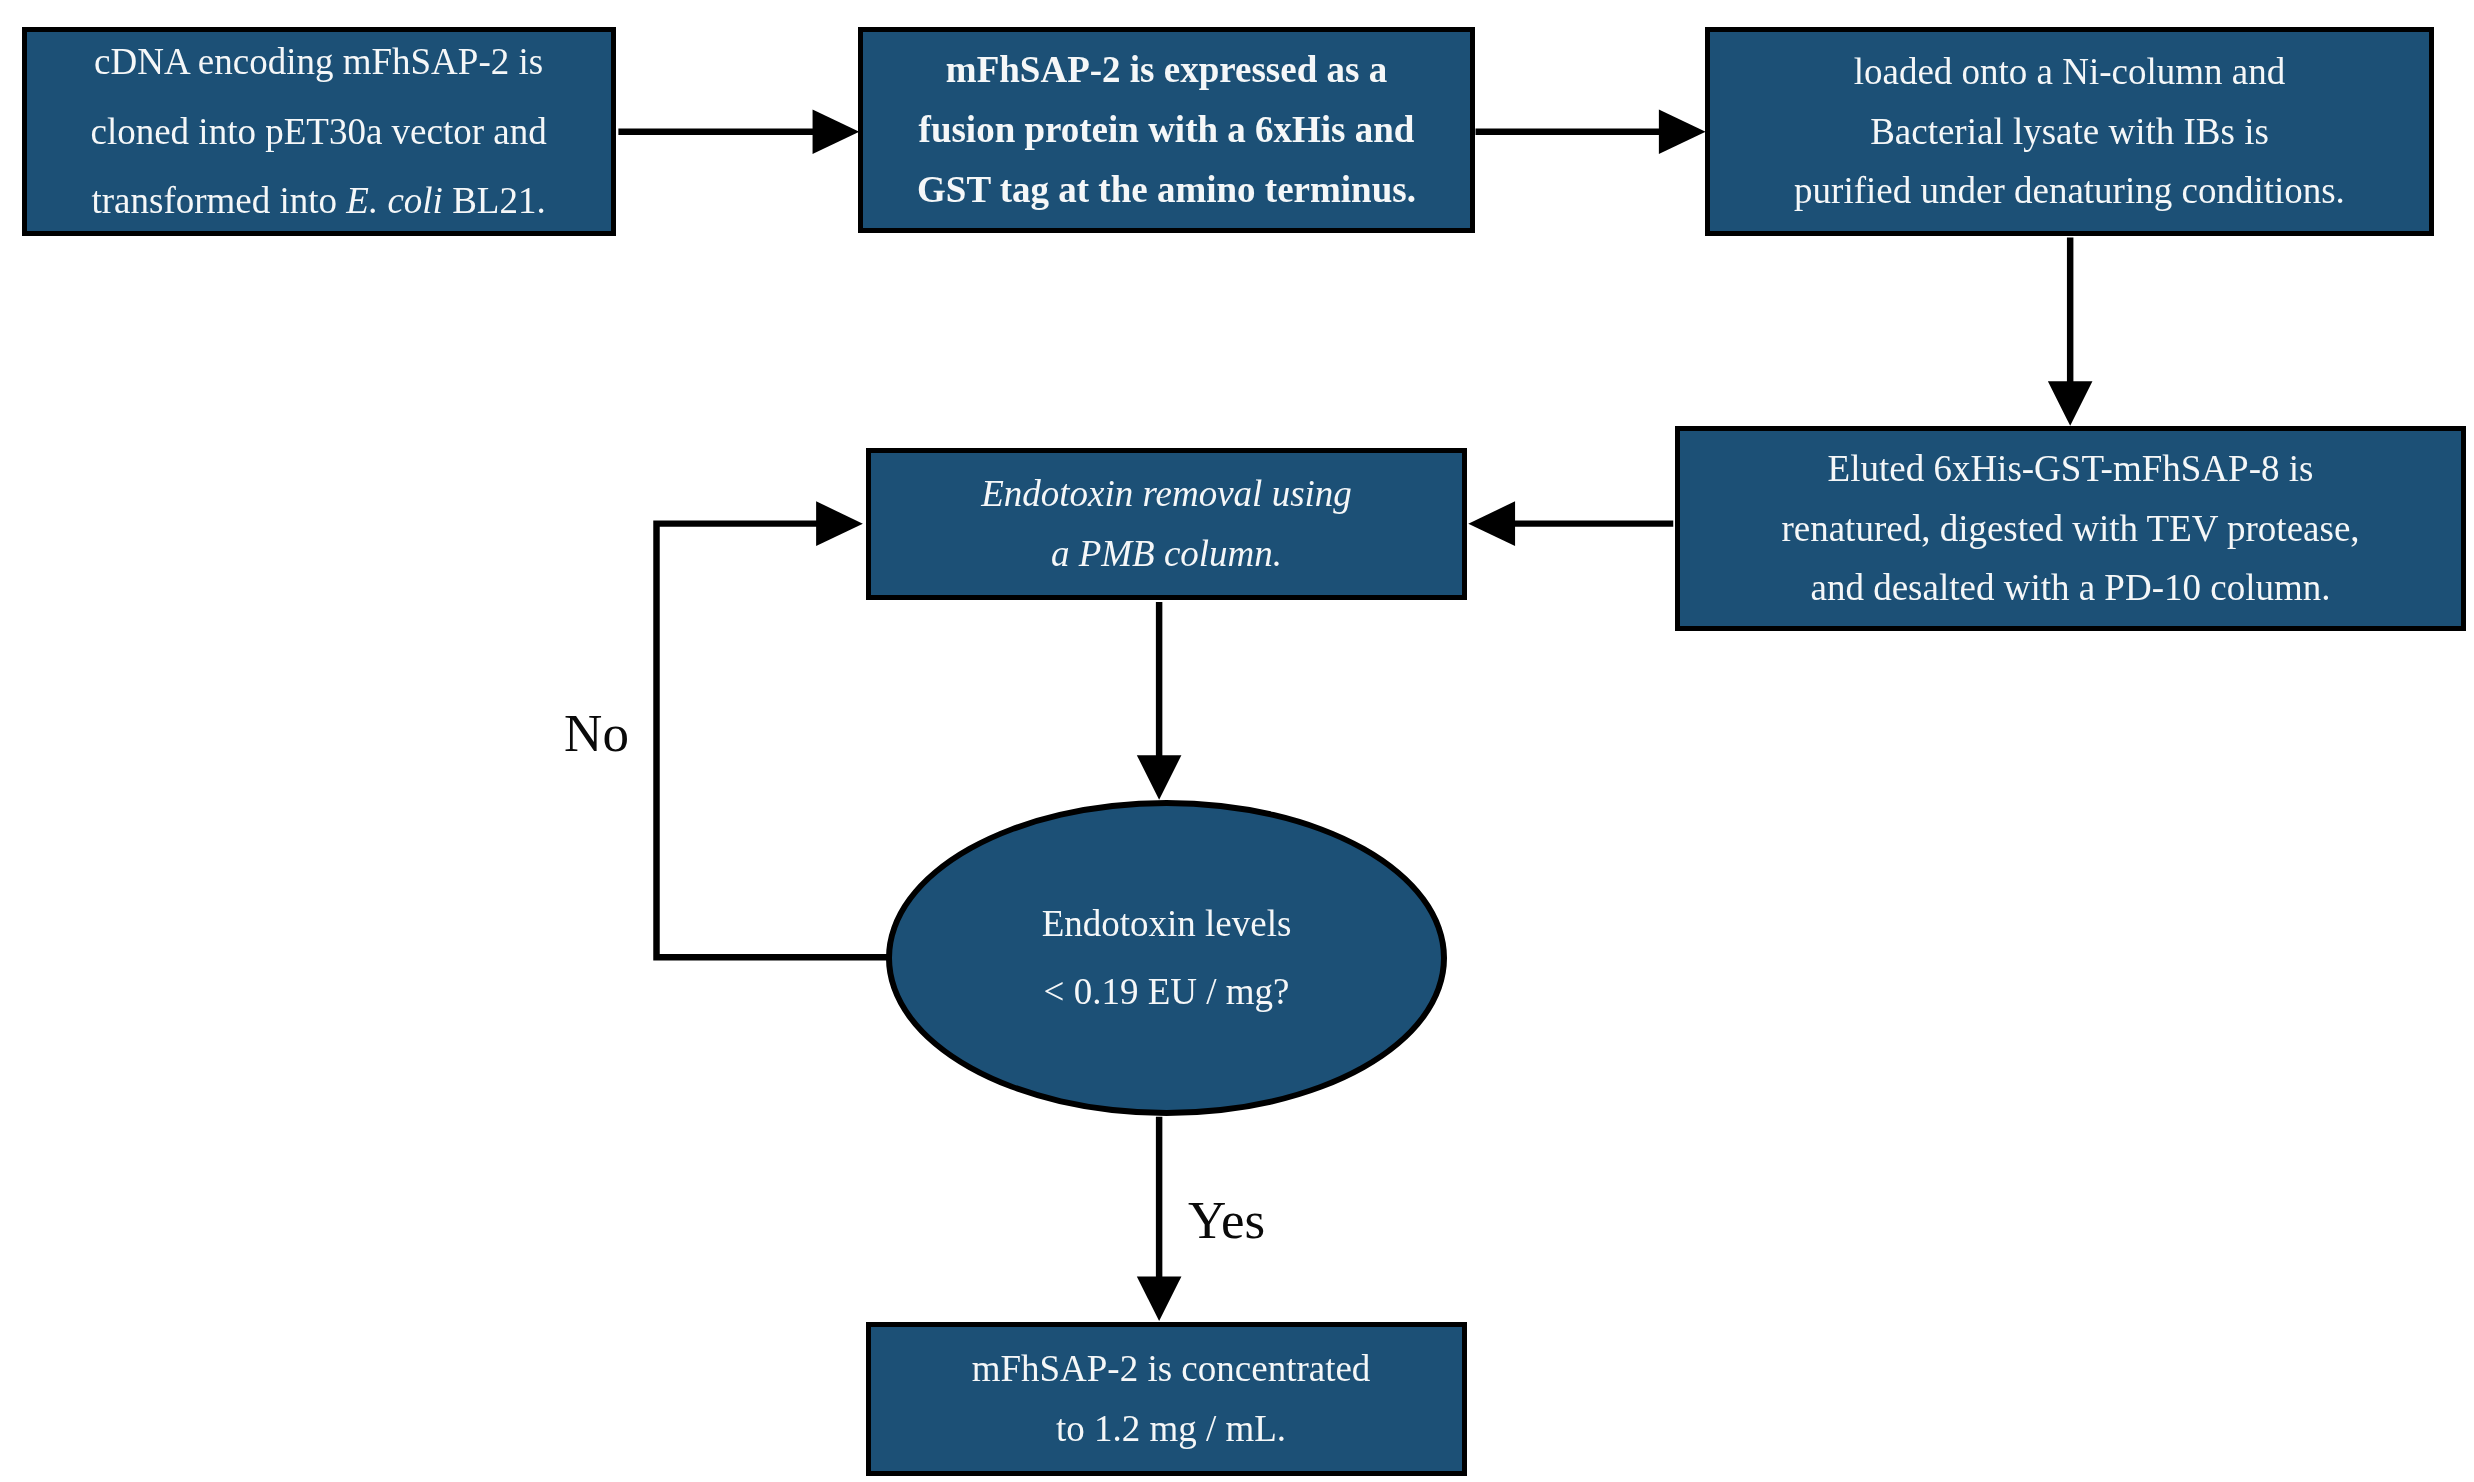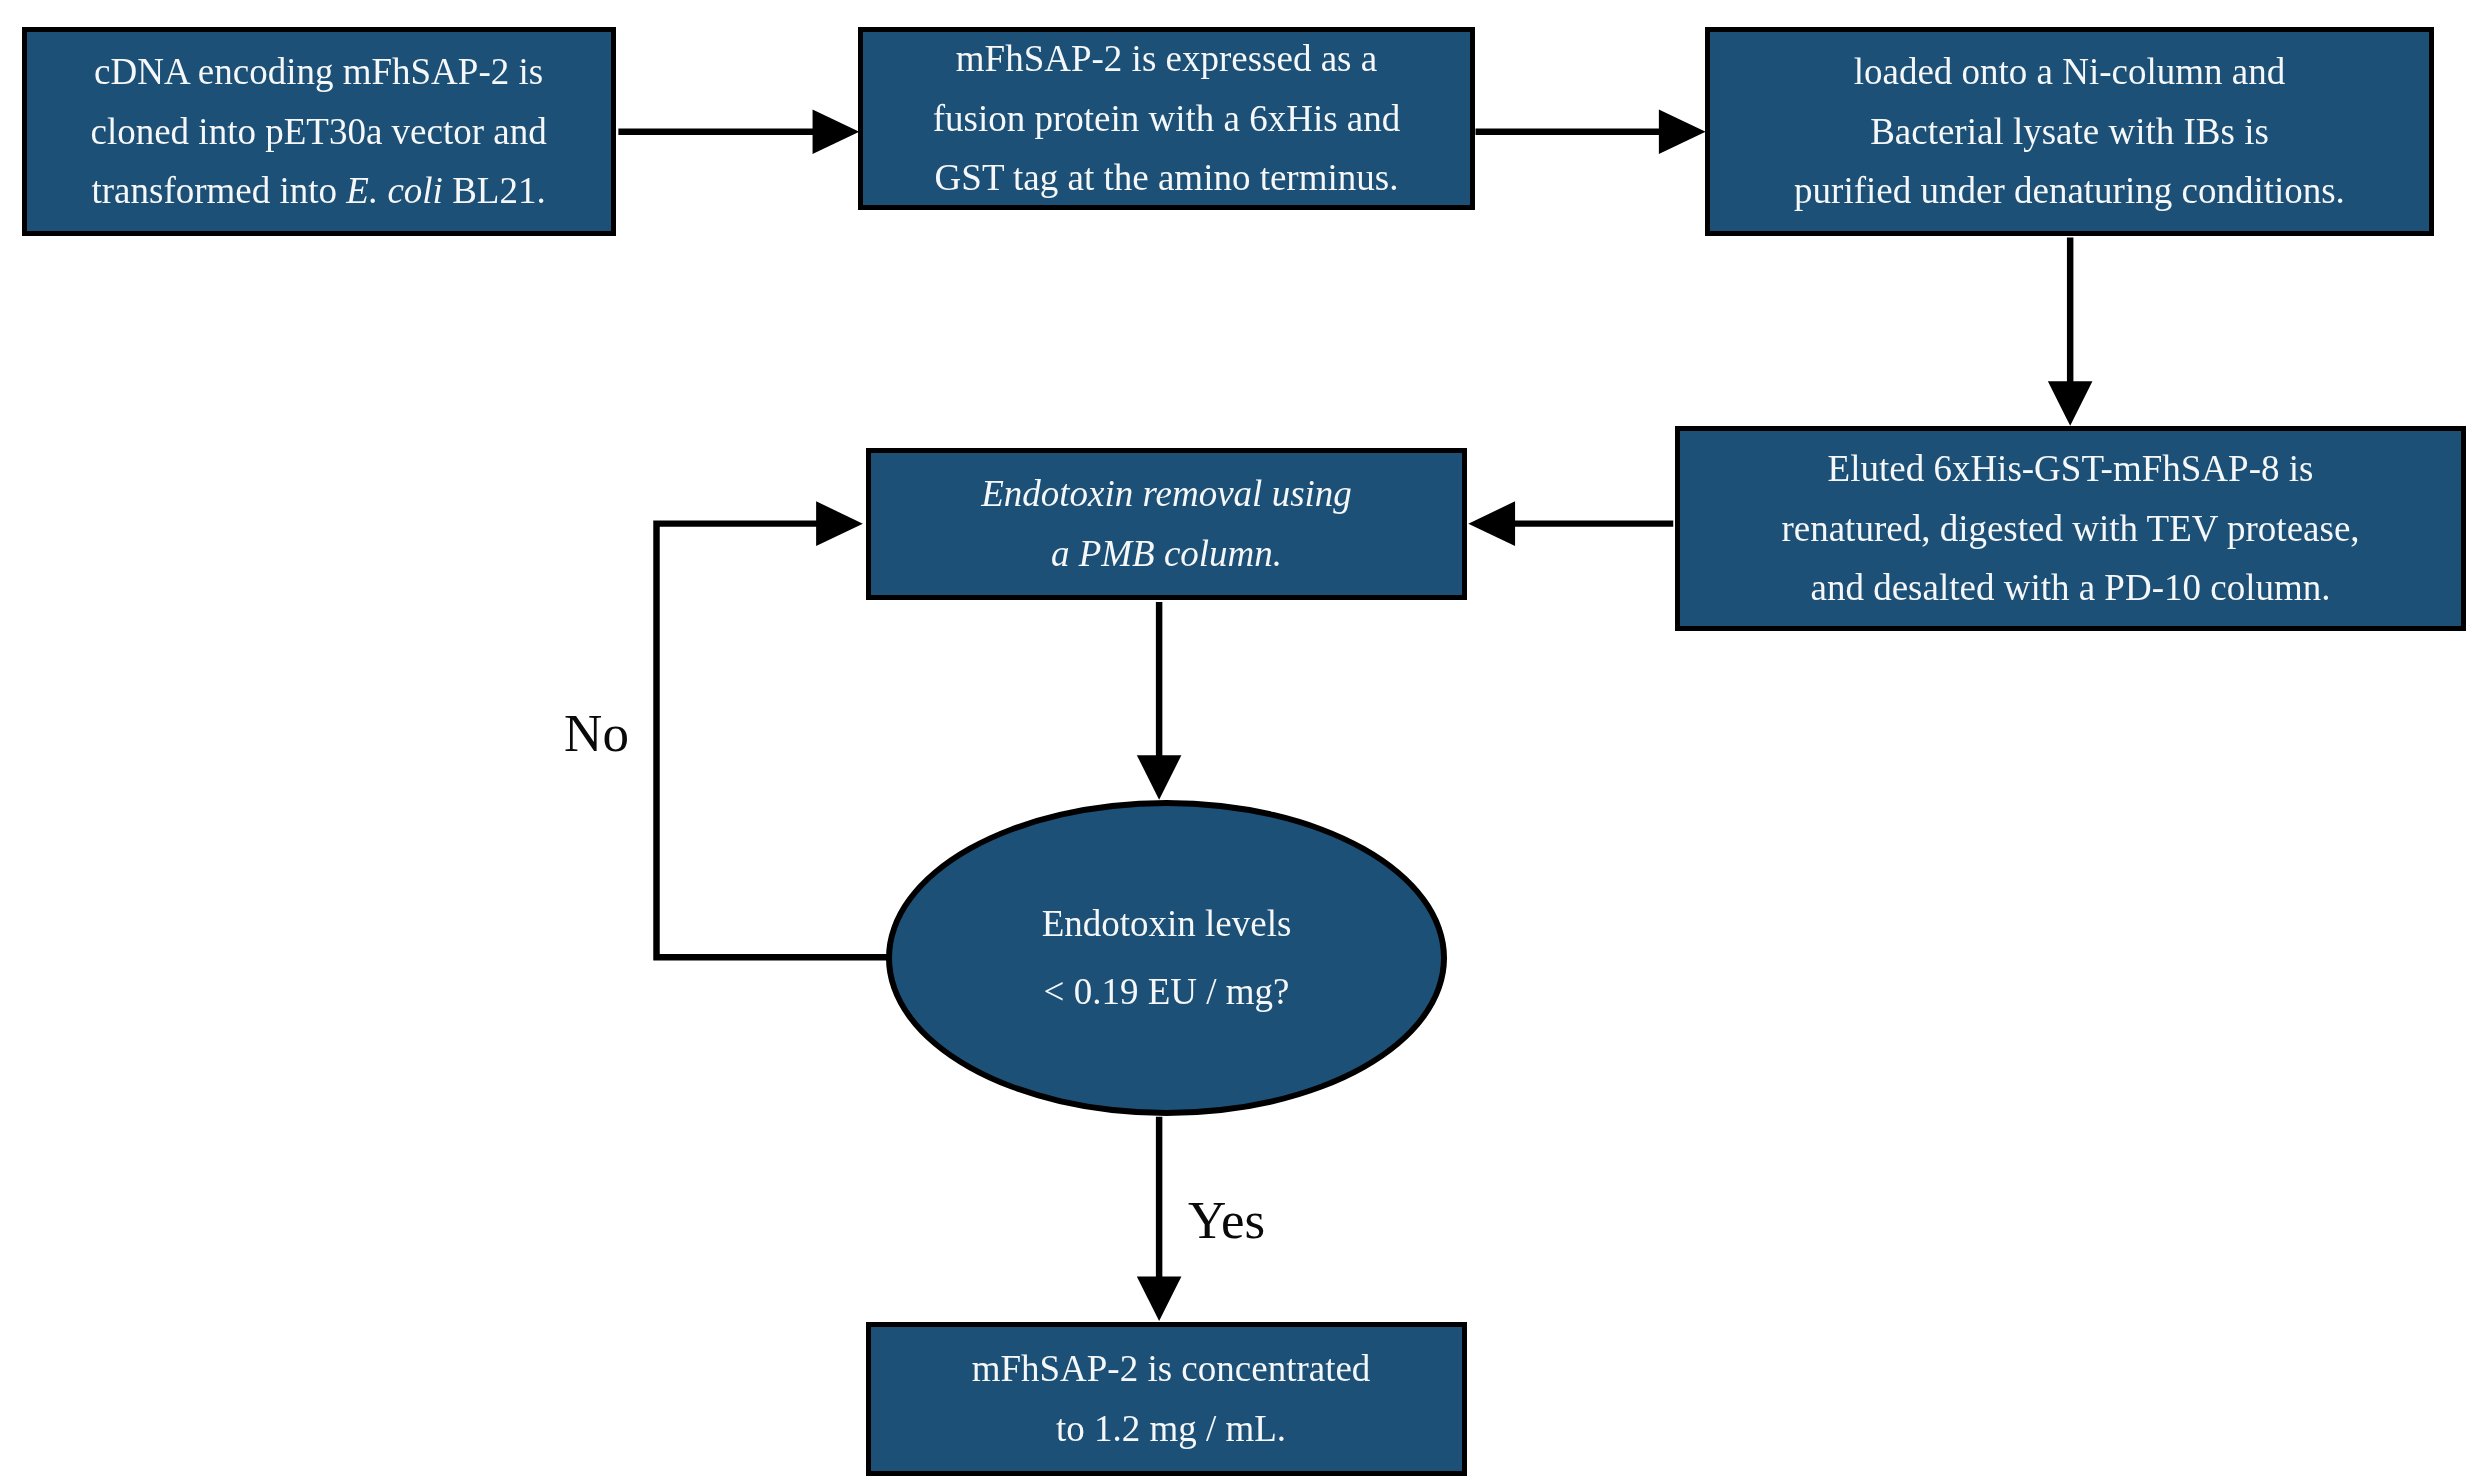--- a/index.html
+++ b/index.html
@@ -35,22 +35,22 @@
     color: var(--node-text, #f5f7f8);
     display: flex;
     flex-direction: column;
     justify-content: center;
     align-items: center;
     text-align: center;
     font-size: 37px;
     line-height: 1.62;
   }
   .node .line { white-space: nowrap; }
-  .node-clone   { left: 21.6px;   top: 27px;   width: 594px;  height: 209px; }
-  .node-express { left: 858px; top: 27px;   width: 617px;  height: 183px; }
+  .node-clone   { left: 21.6px;   top: 27px;   width: 594px;  height: 209px; justify-content: space-between; }
+  .node-express { left: 858px; top: 27px;   width: 617px;  height: 206px; font-weight: bold; }
   .node-lysate  { left: 1705px; top: 27px;   width: 729px; height: 209px; }
   .node-eluted  { left: 1675px; top: 426px;  width: 791px; height: 205px; }
   .node-pmb     { left: 866px; top: 448px;  width: 601px;  height: 152px; font-style: italic; }
   .node-concentrated { left: 866px; top: 1322px; width: 601px; height: 154px; padding-left: 9px; }
   .node-decision {
     left: 886px; top: 800px; width: 561px; height: 316px;
     border-width: 6.5px;
     border-radius: 50%;
     line-height: 1.85;
   }

